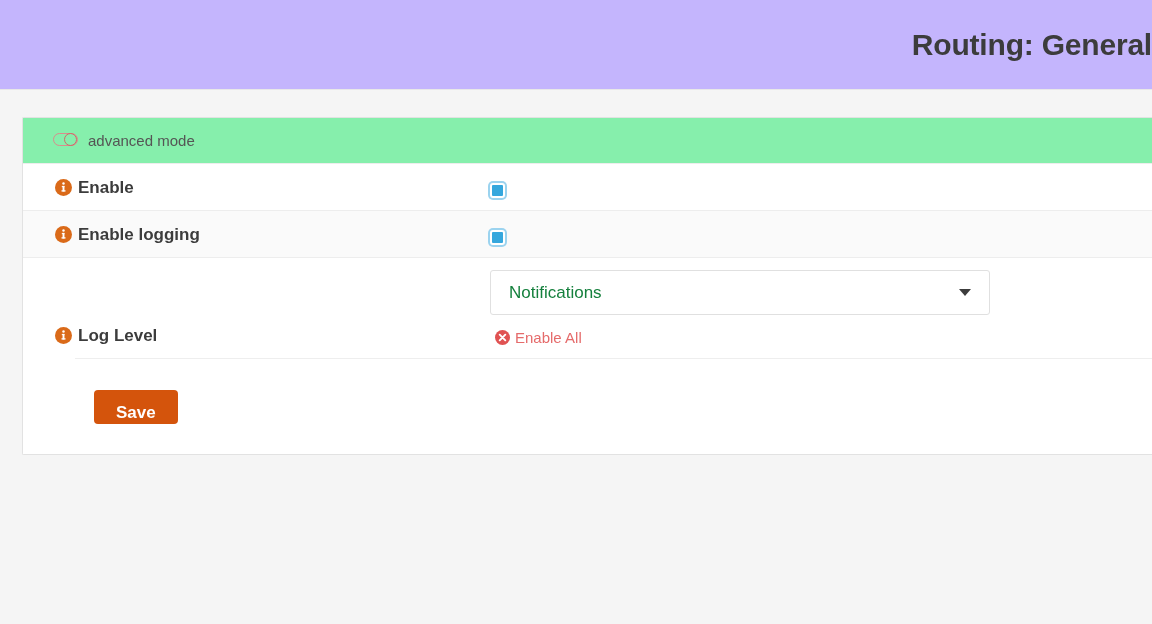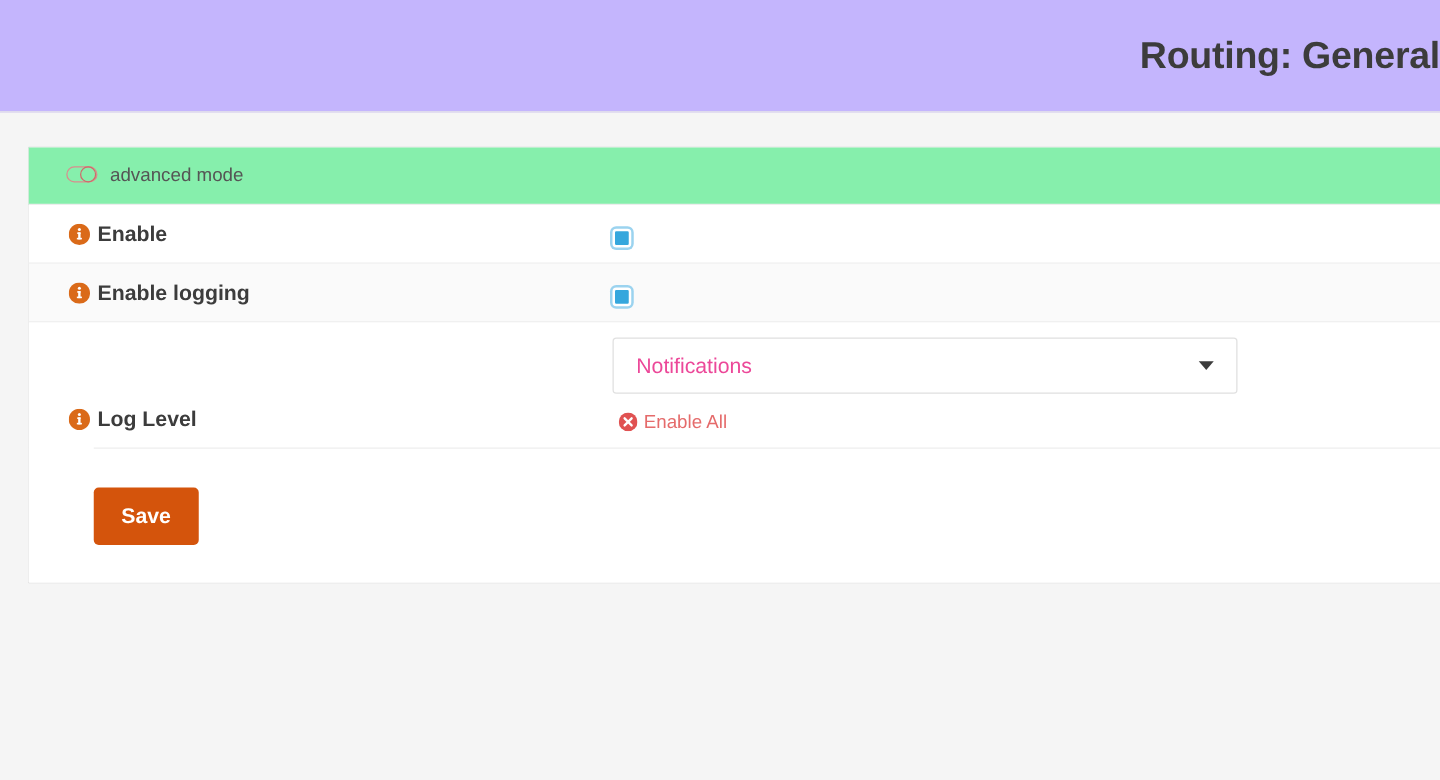--- a/index.html
+++ b/index.html
@@ -165,21 +165,21 @@
     background: #ffffff;
     display: flex;
     align-items: center;
     justify-content: space-between;
     padding: 0 18px 0 18px;
     box-sizing: border-box;
     margin-left: 1px;
   }
   .select-value {
     font-size: 17px;
-    color: #ec4899;
+    color: #15803d;
   }
   .caret {
     width: 0; height: 0;
     border-left: 6px solid transparent;
     border-right: 6px solid transparent;
     border-top: 7px solid #3c3c3c;
   }
 
   .clear-all {
     display: flex;
@@ -212,24 +212,25 @@
   }
   .save-btn {
     background: #d4540c;
     color: #ffffff;
     border: none;
     border-radius: 4px;
     font-family: "Liberation Sans", sans-serif;
     font-size: 17px;
     font-weight: bold;
     padding: 0 22px;
-    height: 46px;
+    height: 34px;
     cursor: pointer;
     display: inline-block;
     line-height: 46px;
+    margin-left: 19px;
   }
 </style>
 </head>
 <body>
 
 <div class="page-header">
   <div class="page-title">Routing: General</div>
 </div>
 
 <div class="card-wrap">

